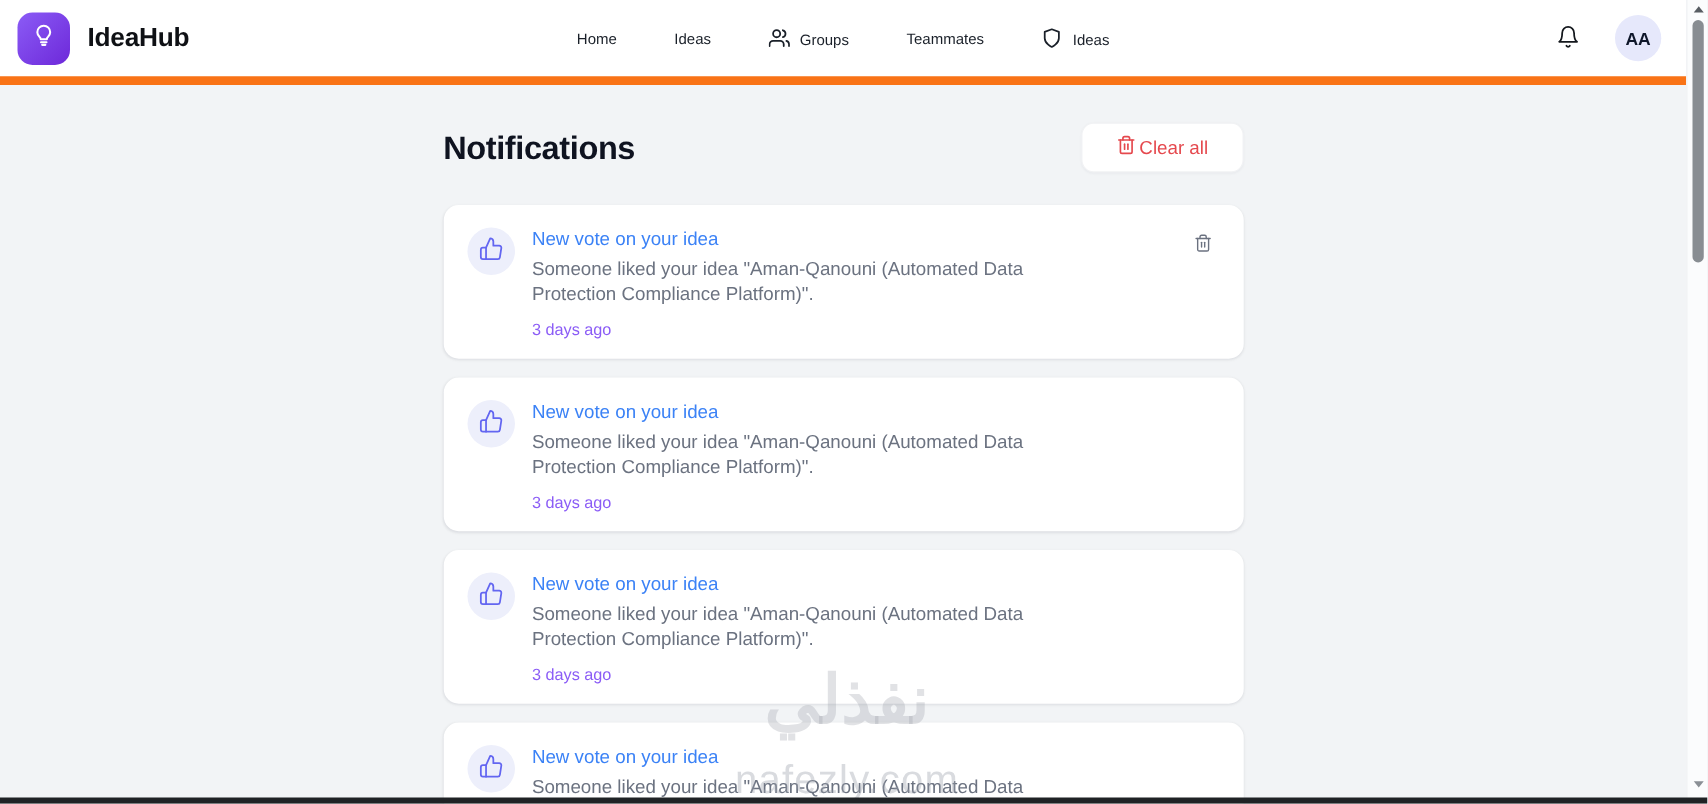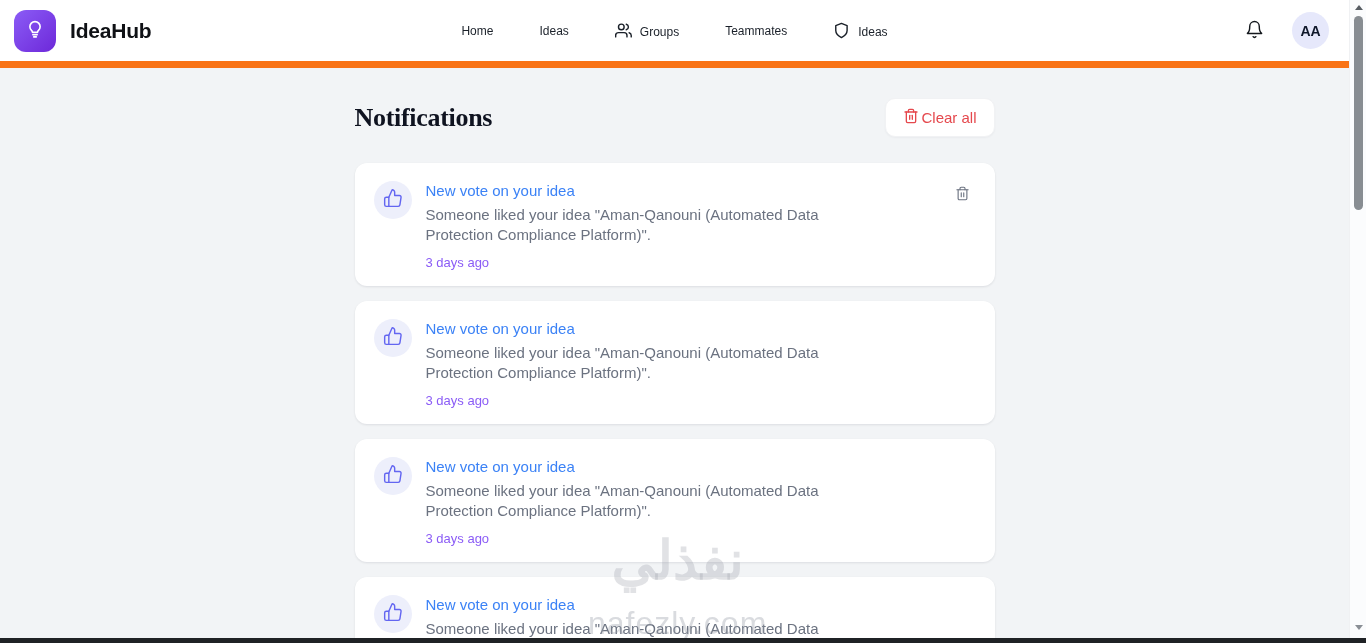--- a/index.html
+++ b/index.html
@@ -56,26 +56,26 @@
     position: absolute; top: 68px; left: 0;
     width: 1349px; height: 575px;
     overflow: hidden;
   }
   .content { width: 640px; margin: 0 auto; padding-top: 30px; }
 
   .page-header {
     display: flex; align-items: center; justify-content: space-between;
     margin-bottom: 26px;
   }
-  .page-title { font-size: 26px; font-weight: 800; color: #0f1320; letter-spacing: -0.3px; font-family: Liberation Serif, serif; }
+  .page-title { font-size: 26px; font-weight: 800; color: #0f1320; letter-spacing: -0.3px; }
   .clear-all-btn {
     display: flex; align-items: center; gap: 2px;
     background: #ffffff; border: 1px solid #f1f2f4;
     box-shadow: 0 1px 2px rgba(16,24,40,0.04);
-    border-radius: 10px; padding: 9px 17px;
+    border-radius: 10px; padding: 9px 27px;
     font-size: 15px; color: #e5484d; font-weight: 400;
     cursor: pointer; font-family: inherit;
   }
 
   .cards { display: flex; flex-direction: column; gap: 15px; }
   .card {
     position: relative;
     background: #ffffff; border-radius: 12px;
     box-shadow: 0 1px 3px rgba(16,24,40,0.06), 0 1px 2px rgba(16,24,40,0.04);
     padding: 18px 20px 16px 19px;

